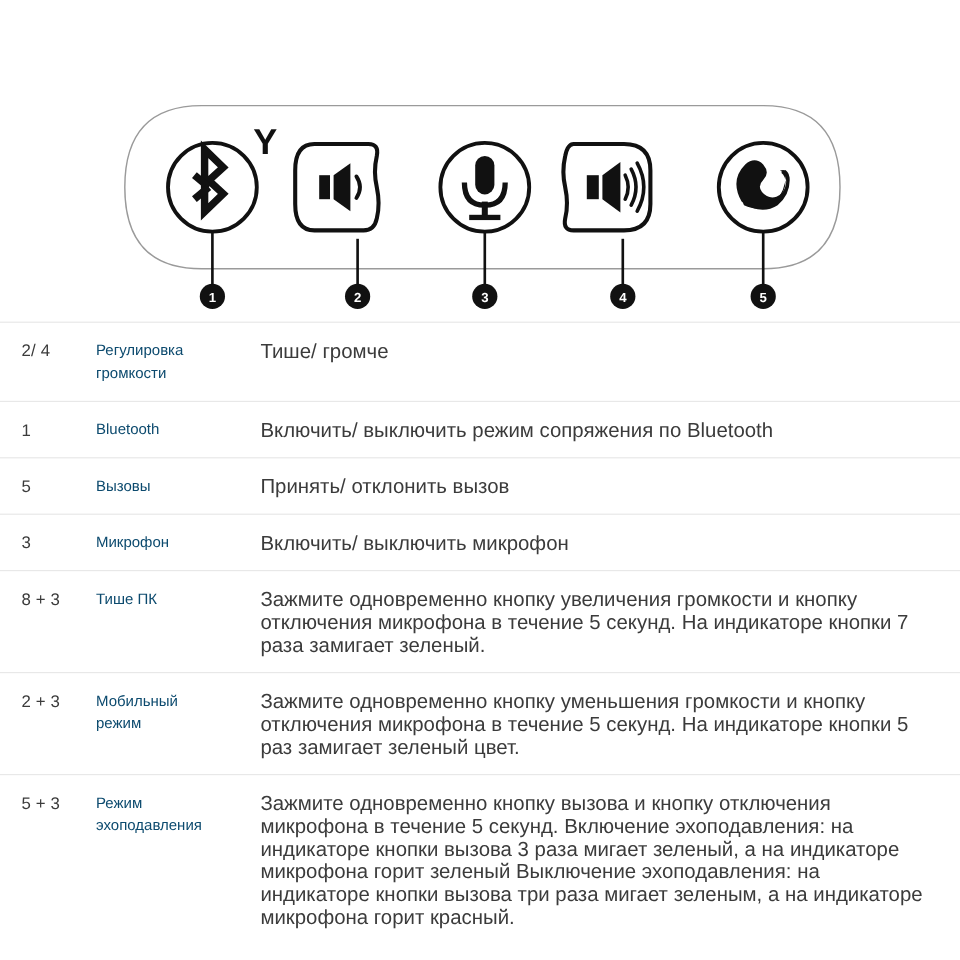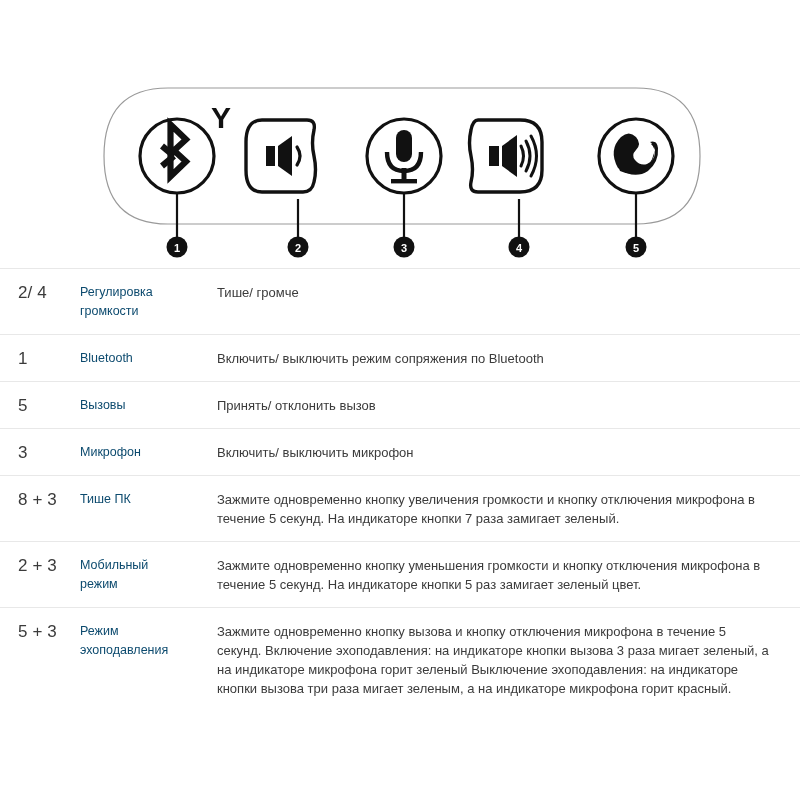--- a/index.html
+++ b/index.html
@@ -41,38 +41,38 @@
     align-items: flex-start;
     border-top: 1px solid #e8e8e8;
     padding: 14px 0 13px 0;
     box-sizing: border-box;
   }
   .spec-row.tall-a { min-height: 60px; }
   .col-key {
     flex: 0 0 80px;
     padding-left: 18px;
     box-sizing: border-box;
-    font-size: 17px;
+    font-size: 14px;
     line-height: 19px;
     color: #3b3b3b;
     letter-spacing: 0.1px;
   }
   .col-name {
     flex: 0 0 137px;
     box-sizing: border-box;
     font-size: 12.5px;
     line-height: 19px;
     color: #0c4a6e;
     padding-right: 8px;
   }
   .col-desc {
     flex: 1 1 auto;
     padding-right: 26px;
     box-sizing: border-box;
-    font-size: 13px;
+    font-size: 17px;
     line-height: 19px;
     color: #3b3b3b;
   }
   .col-name span,
   .col-desc span {
     display: block;
     white-space: pre-line;
   }
 </style>
 </head>

